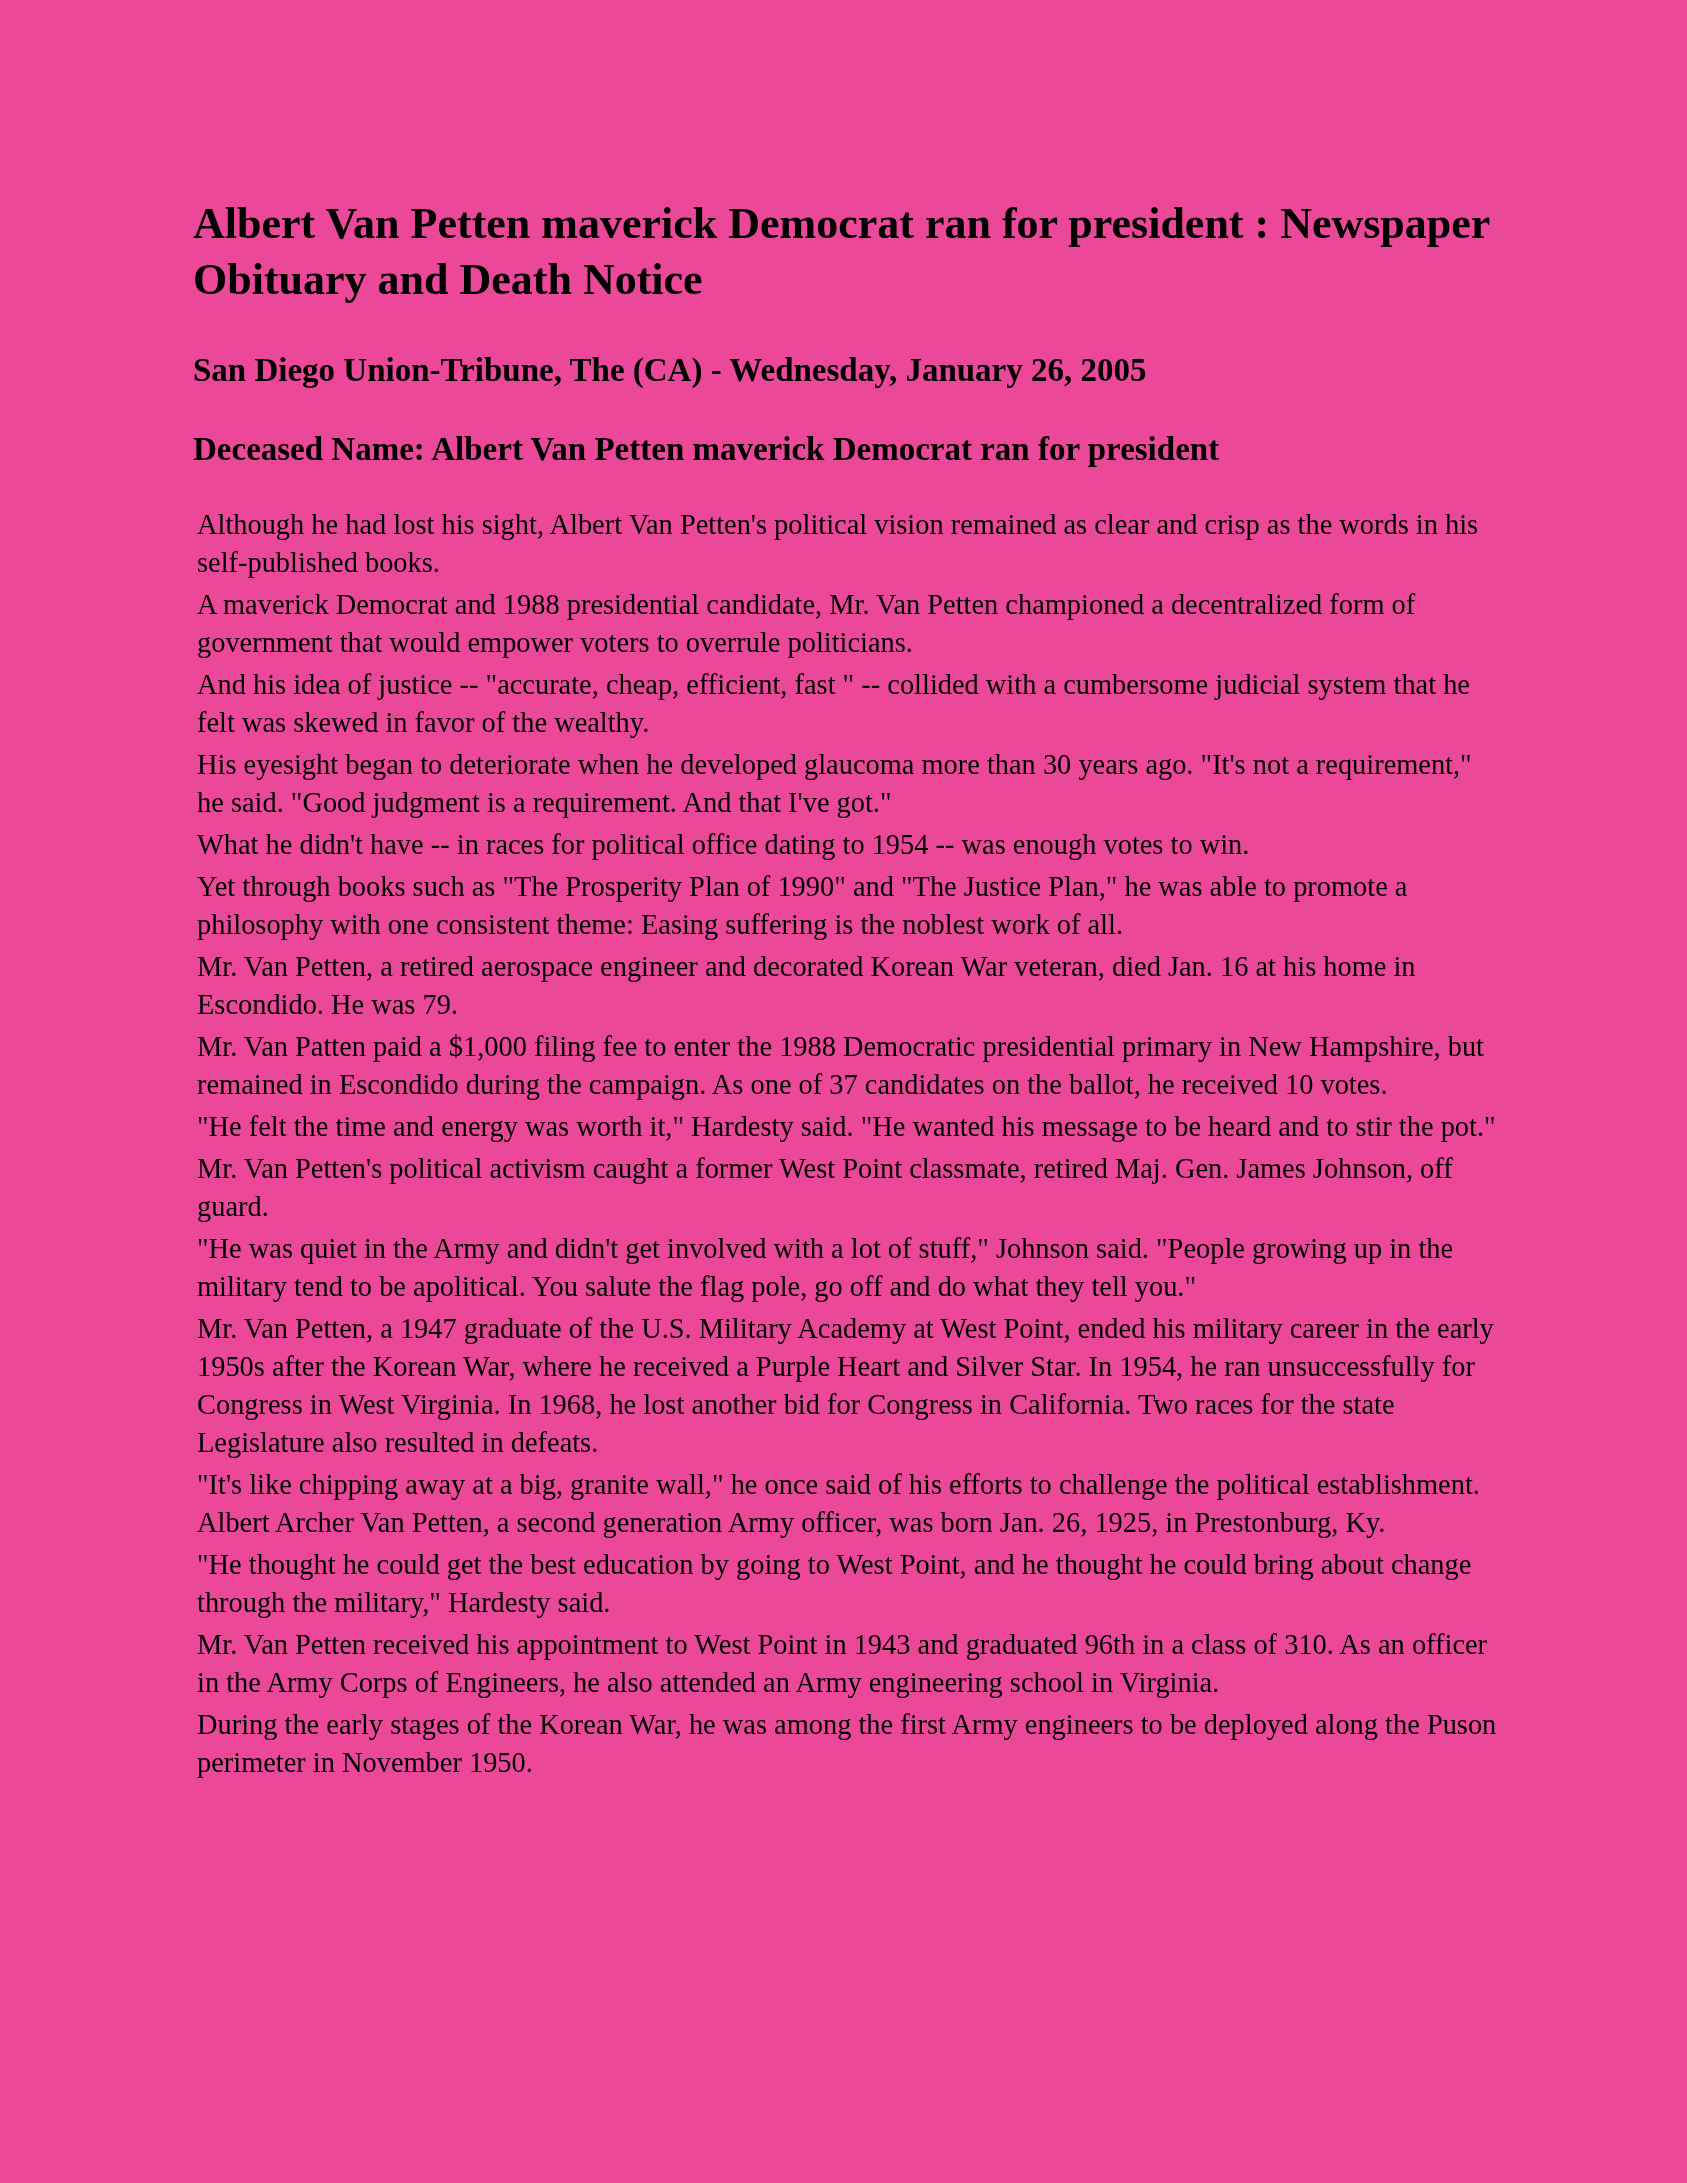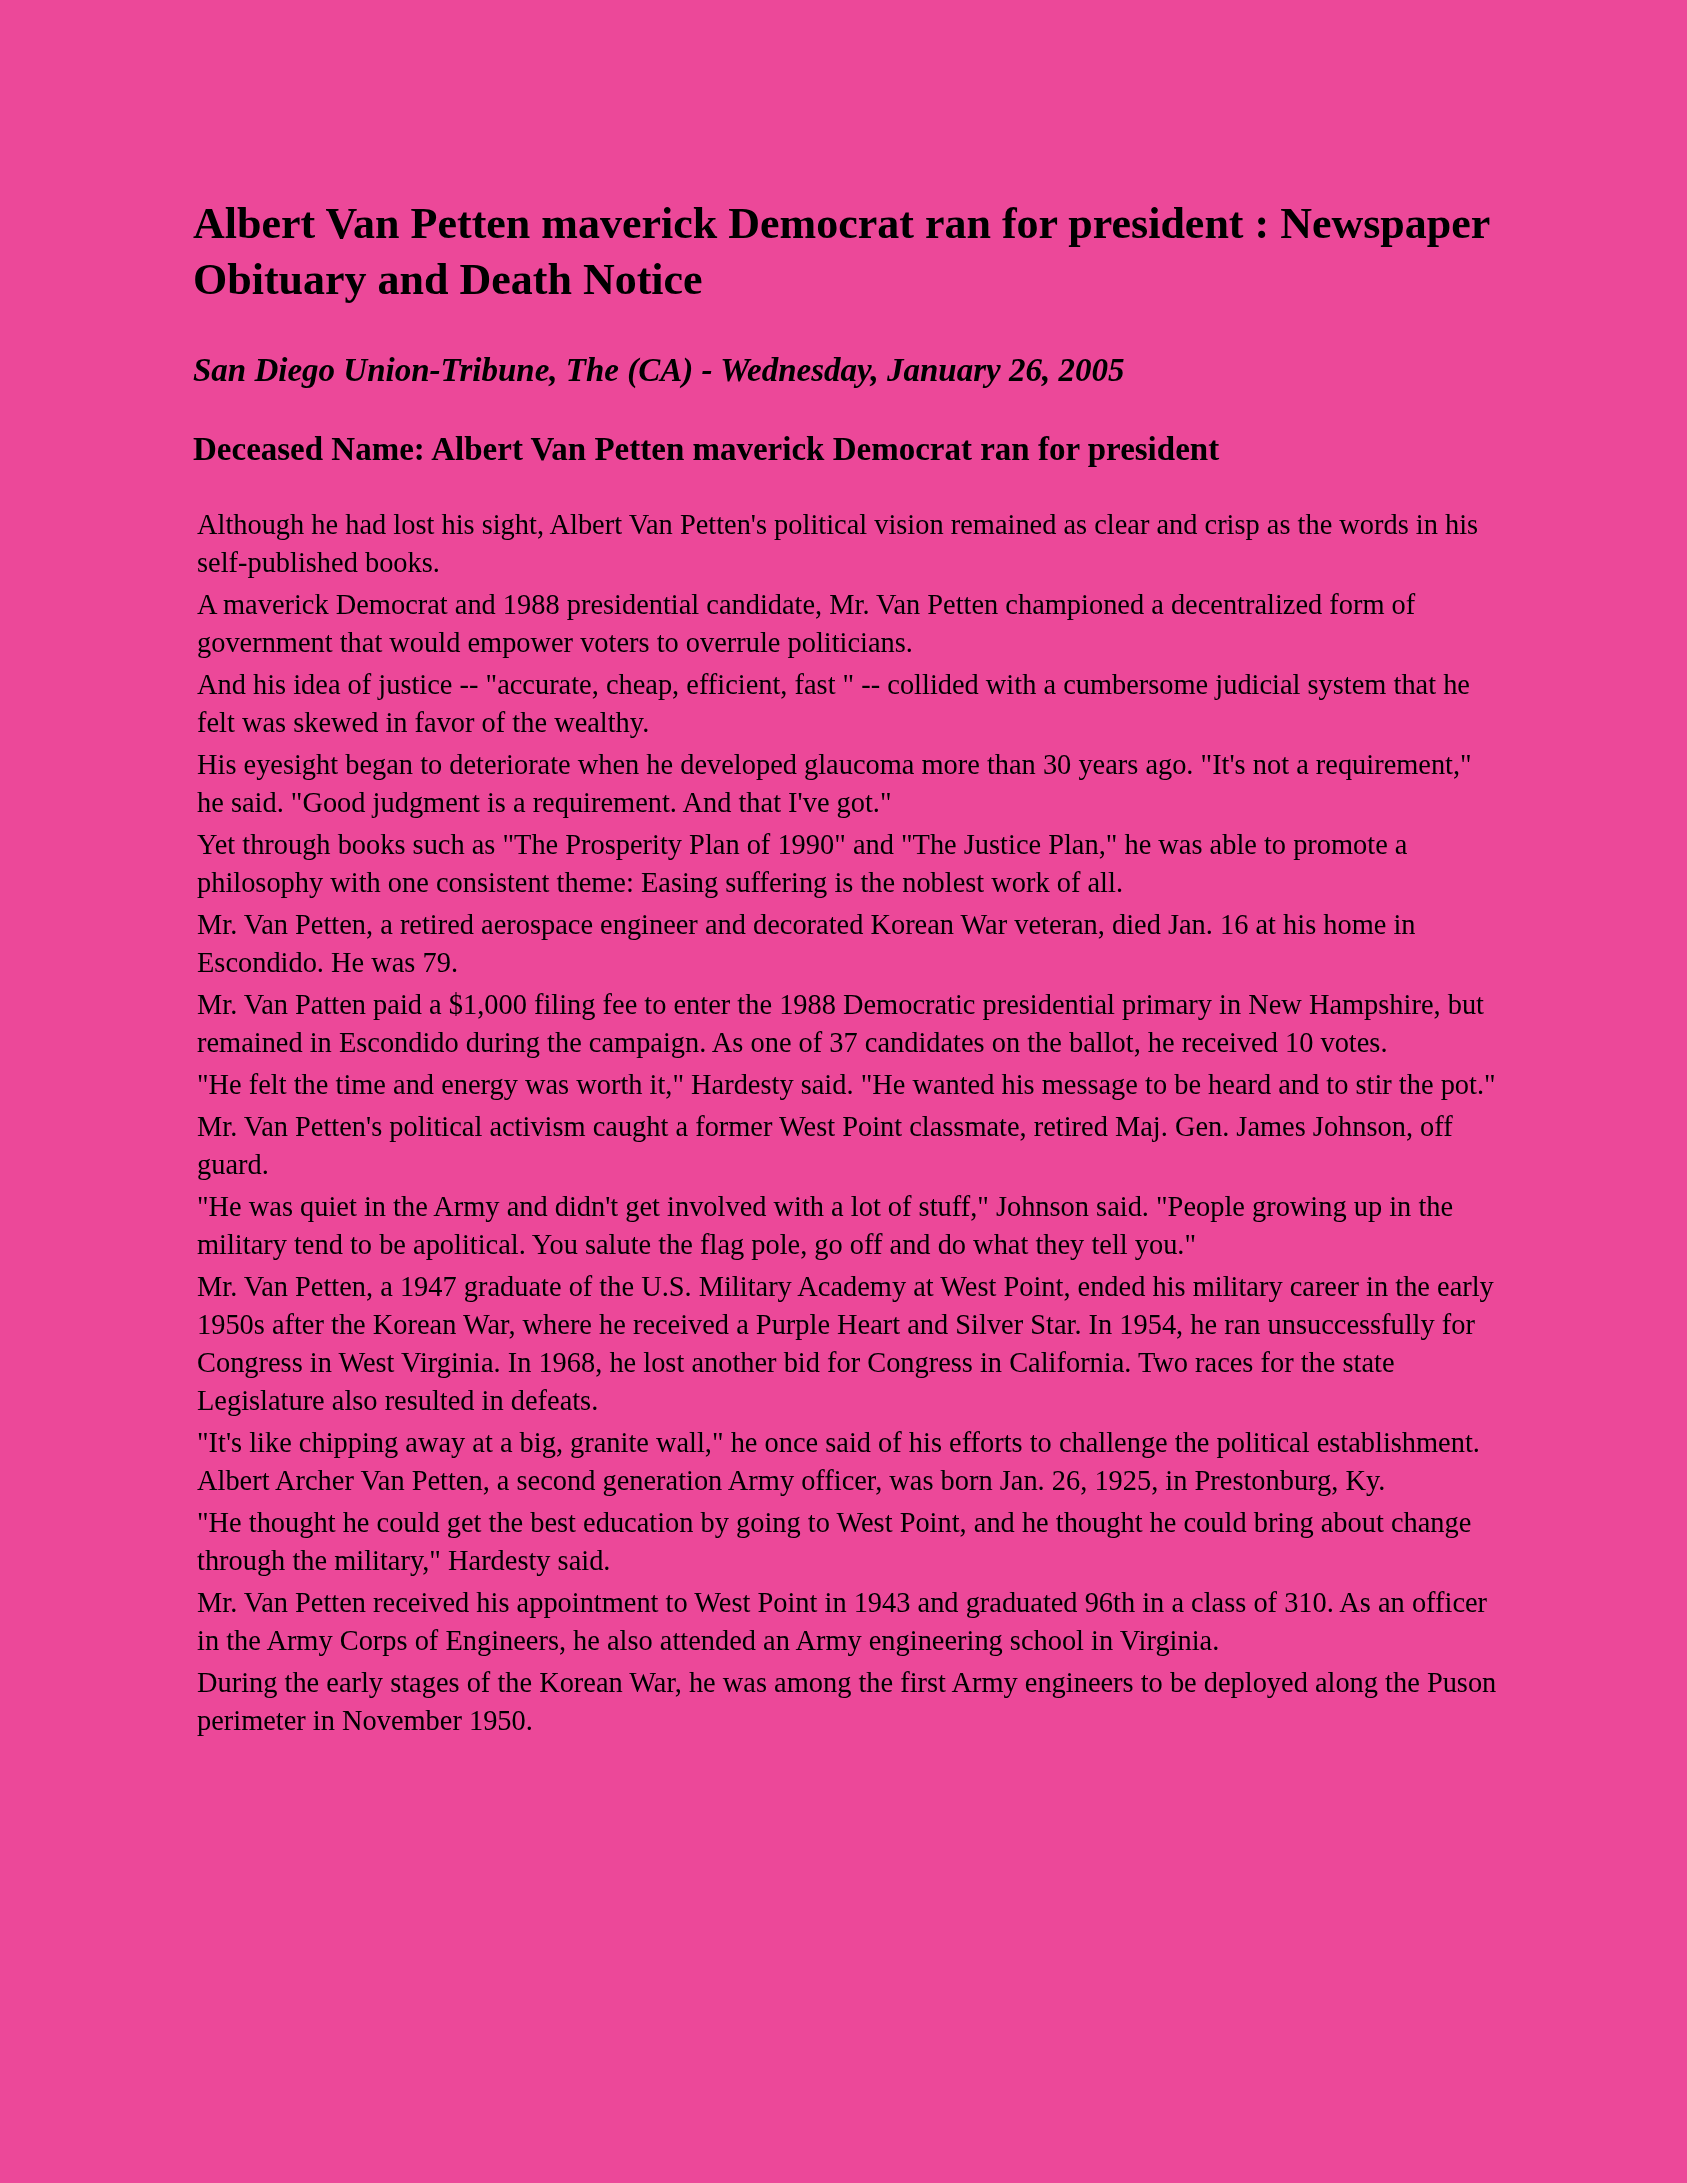--- a/index.html
+++ b/index.html
@@ -27,21 +27,20 @@
     line-height: 56px;
     font-weight: bold;
     margin: 0;
     letter-spacing: 0;
   }
   .source-line {
     font-size: 33px;
     line-height: 41px;
     font-weight: bold;
     margin: 42px 0 0 0;
-    font-style: italic;
   }
   .deceased-line {
     font-size: 33px;
     line-height: 41px;
     font-weight: bold;
     margin: 38px 0 0 0;
   }
   .body-text {
     margin-top: 36px;
     font-size: 28.4px;
@@ -58,20 +57,21 @@
 <div class="page">
   <div class="content">
     <h1 class="doc-title">Albert Van Petten maverick Democrat ran for president : Newspaper Obituary and Death Notice</h1>
     <p class="source-line">San Diego Union-Tribune, The (CA) - Wednesday, January 26, 2005</p>
     <p class="deceased-line">Deceased Name: Albert Van Petten maverick Democrat ran for president</p>
     <div class="body-text">
         <p>Although he had lost his sight, Albert Van Petten's political vision remained as clear and crisp as the words in his self-published books.</p>
         <p>A maverick Democrat and 1988 presidential candidate, Mr. Van Petten championed a decentralized form of government that would empower voters to overrule politicians.</p>
         <p>And his idea of justice -- "accurate, cheap, efficient, fast " -- collided with a cumbersome judicial system that he felt was skewed in favor of the wealthy.</p>
         <p>His eyesight began to deteriorate when he developed glaucoma more than 30 years ago. "It's not a requirement," he said. "Good judgment is a requirement. And that I've got."</p>
+        <p>What he didn't have -- in races for political office dating to 1954 -- was enough votes to win.</p>
         <p>Yet through books such as "The Prosperity Plan of 1990" and "The Justice Plan," he was able to promote a philosophy with one consistent theme: Easing suffering is the noblest work of all.</p>
         <p>Mr. Van Petten, a retired aerospace engineer and decorated Korean War veteran, died Jan. 16 at his home in Escondido. He was 79.</p>
         <p>Mr. Van Patten paid a $1,000 filing fee to enter the 1988 Democratic presidential primary in New Hampshire, but remained in Escondido during the campaign. As one of 37 candidates on the ballot, he received 10 votes.</p>
         <p>"He felt the time and energy was worth it," Hardesty said. "He wanted his message to be heard and to stir the pot."</p>
         <p>Mr. Van Petten's political activism caught a former West Point classmate, retired Maj. Gen. James Johnson, off guard.</p>
         <p>"He was quiet in the Army and didn't get involved with a lot of stuff," Johnson said. "People growing up in the military tend to be apolitical. You salute the flag pole, go off and do what they tell you."</p>
         <p>Mr. Van Petten, a 1947 graduate of the U.S. Military Academy at West Point, ended his military career in the early 1950s after the Korean War, where he received a Purple Heart and Silver Star. In 1954, he ran unsuccessfully for Congress in West Virginia. In 1968, he lost another bid for Congress in California. Two races for the state Legislature also resulted in defeats.</p>
         <p>"It's like chipping away at a big, granite wall," he once said of his efforts to challenge the political establishment. Albert Archer Van Petten, a second generation Army officer, was born Jan. 26, 1925, in Prestonburg, Ky.</p>
         <p>"He thought he could get the best education by going to West Point, and he thought he could bring about change through the military," Hardesty said.</p>
         <p>Mr. Van Petten received his appointment to West Point in 1943 and graduated 96th in a class of 310. As an officer in the Army Corps of Engineers, he also attended an Army engineering school in Virginia.</p>

